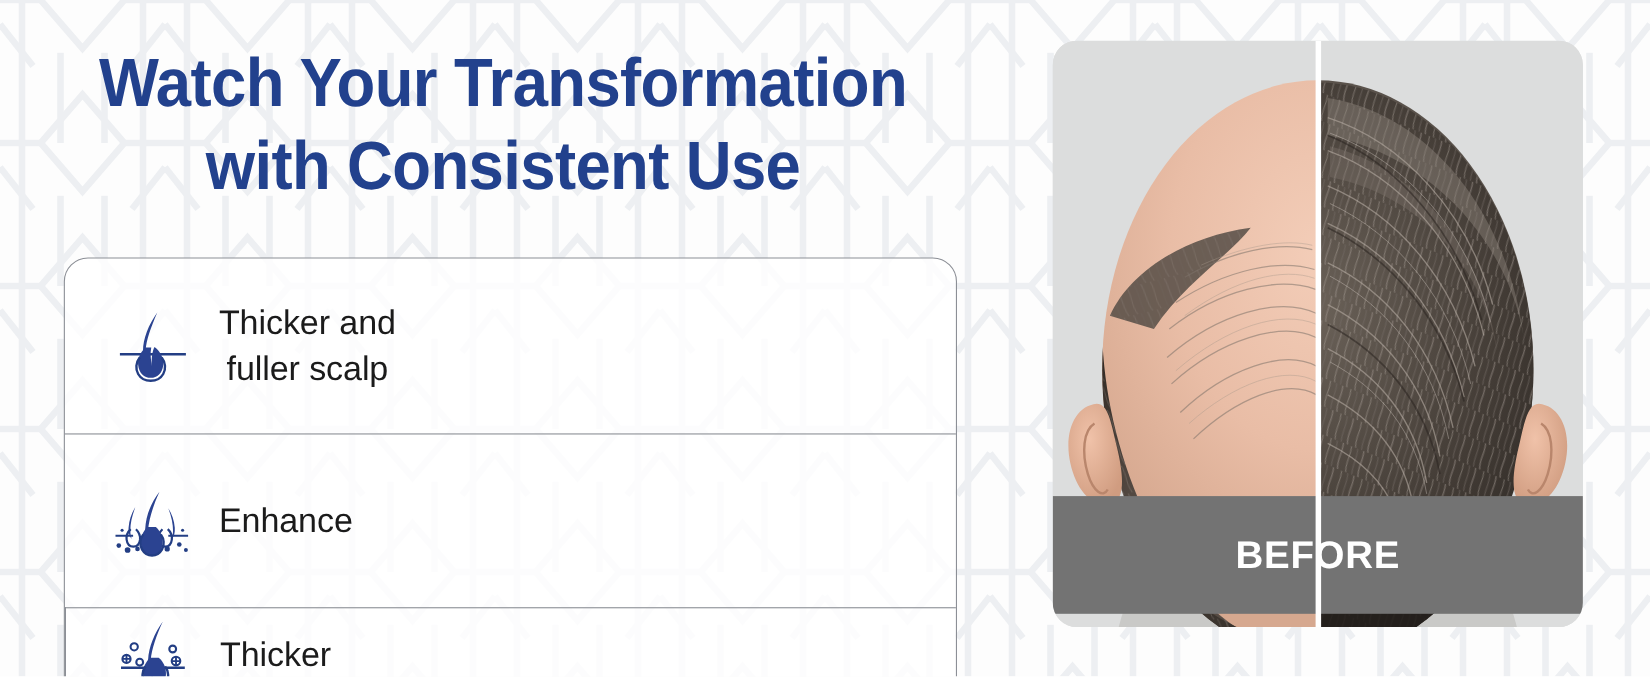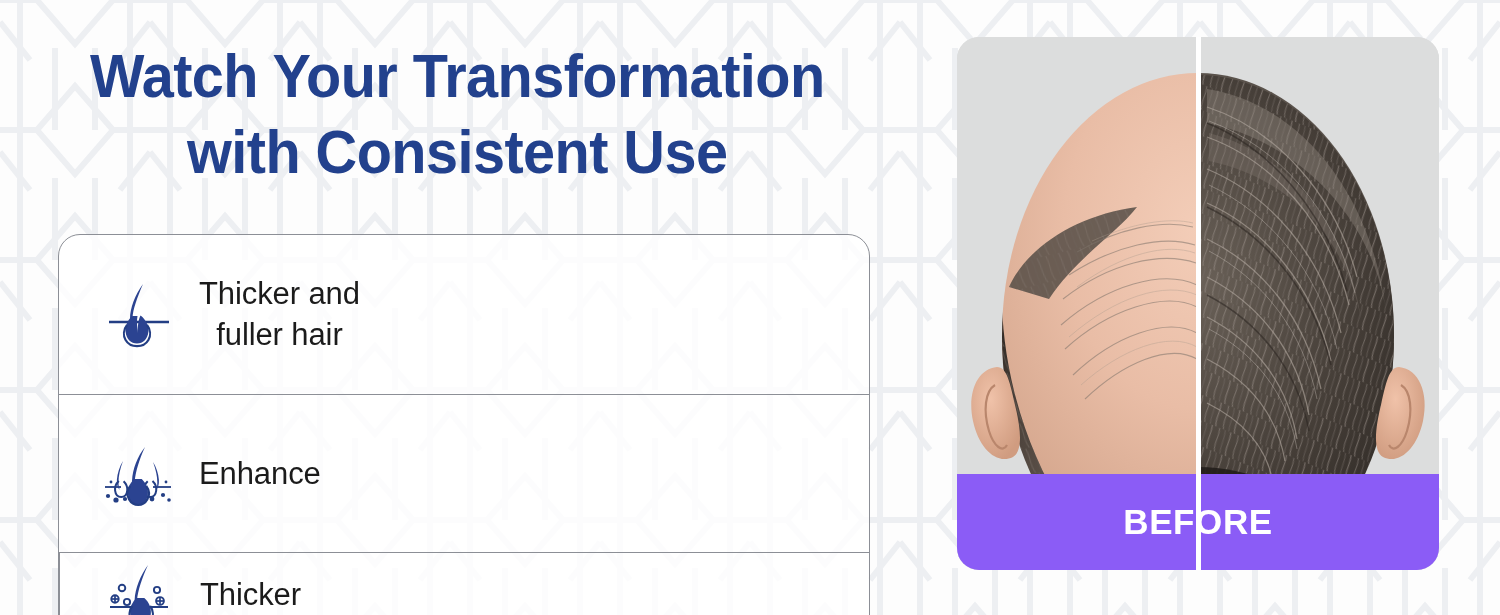--- a/index.html
+++ b/index.html
@@ -128,24 +128,24 @@
     left: 239px;
     top: 0;
     width: 5px;
     height: 533px;
     background: #ffffff;
     z-index: 6;
   }
   #ba-labelbar {
     position: absolute;
     left: 0;
-    bottom: 0;
+    bottom: 12px;
     width: 482px;
-    height: 96px;
-    background: #8b5cf6;
+    height: 107px;
+    background: #737373;
     display: flex;
     z-index: 5;
   }
   .ba-label {
     flex: 1 1 50%;
     display: flex;
     align-items: center;
     justify-content: center;
     color: #ffffff;
     font-family: "Liberation Sans", sans-serif;
@@ -191,21 +191,21 @@
         <span class="feature-icon">
           <svg width="76" height="76" viewBox="0 0 76 76" aria-hidden="true">
             <line x1="8" y1="46" x2="68" y2="46" stroke="#233e84" stroke-width="2.4"></line>
             <path d="M42 8 C 36 22, 32 33, 31.5 42 C 31 50, 32 56, 34.5 59 C 31 56, 29 50, 29 43 C 29 32, 34 19, 42 8 Z" fill="#2b4391"></path>
             <path d="M31.5 40 C 26.5 44, 24 50, 24.6 56 C 25.4 63, 30 67.5, 36 67.5 C 42 67.5, 46.6 63, 47.4 56 C 48 50, 45 43.5, 39.5 39.5 C 37.5 43, 36.5 50, 37 57 C 36 50, 35.5 45, 36.5 40 Z" fill="#2b4391"></path>
             <path d="M26 49 C 22.5 53.5, 22 59.5, 24.6 64 C 27 68.2, 31.3 70.2, 36 70.2 C 40.7 70.2, 45 68.2, 47.4 64 C 50 59.5, 49.5 53.5, 46 49" fill="none" stroke="#233e84" stroke-width="2.2"></path>
           </svg>
         </span>
         <span class="feature-label">
           <span class="lbl-line">Thicker and</span>
-          <span class="lbl-line">fuller hair</span>
+          <span class="lbl-line">fuller scalp</span>
         </span>
       </div>
 
 
       <div class="feature-cell col-left row-bottom">
         <span class="feature-icon">
           <svg width="76" height="76" viewBox="0 0 76 76" aria-hidden="true">
             <g stroke="#233e84" stroke-width="1.8" fill="none">
               <line x1="4" y1="52" x2="20" y2="52"></line>
               <line x1="30" y1="52" x2="40" y2="52"></line>

